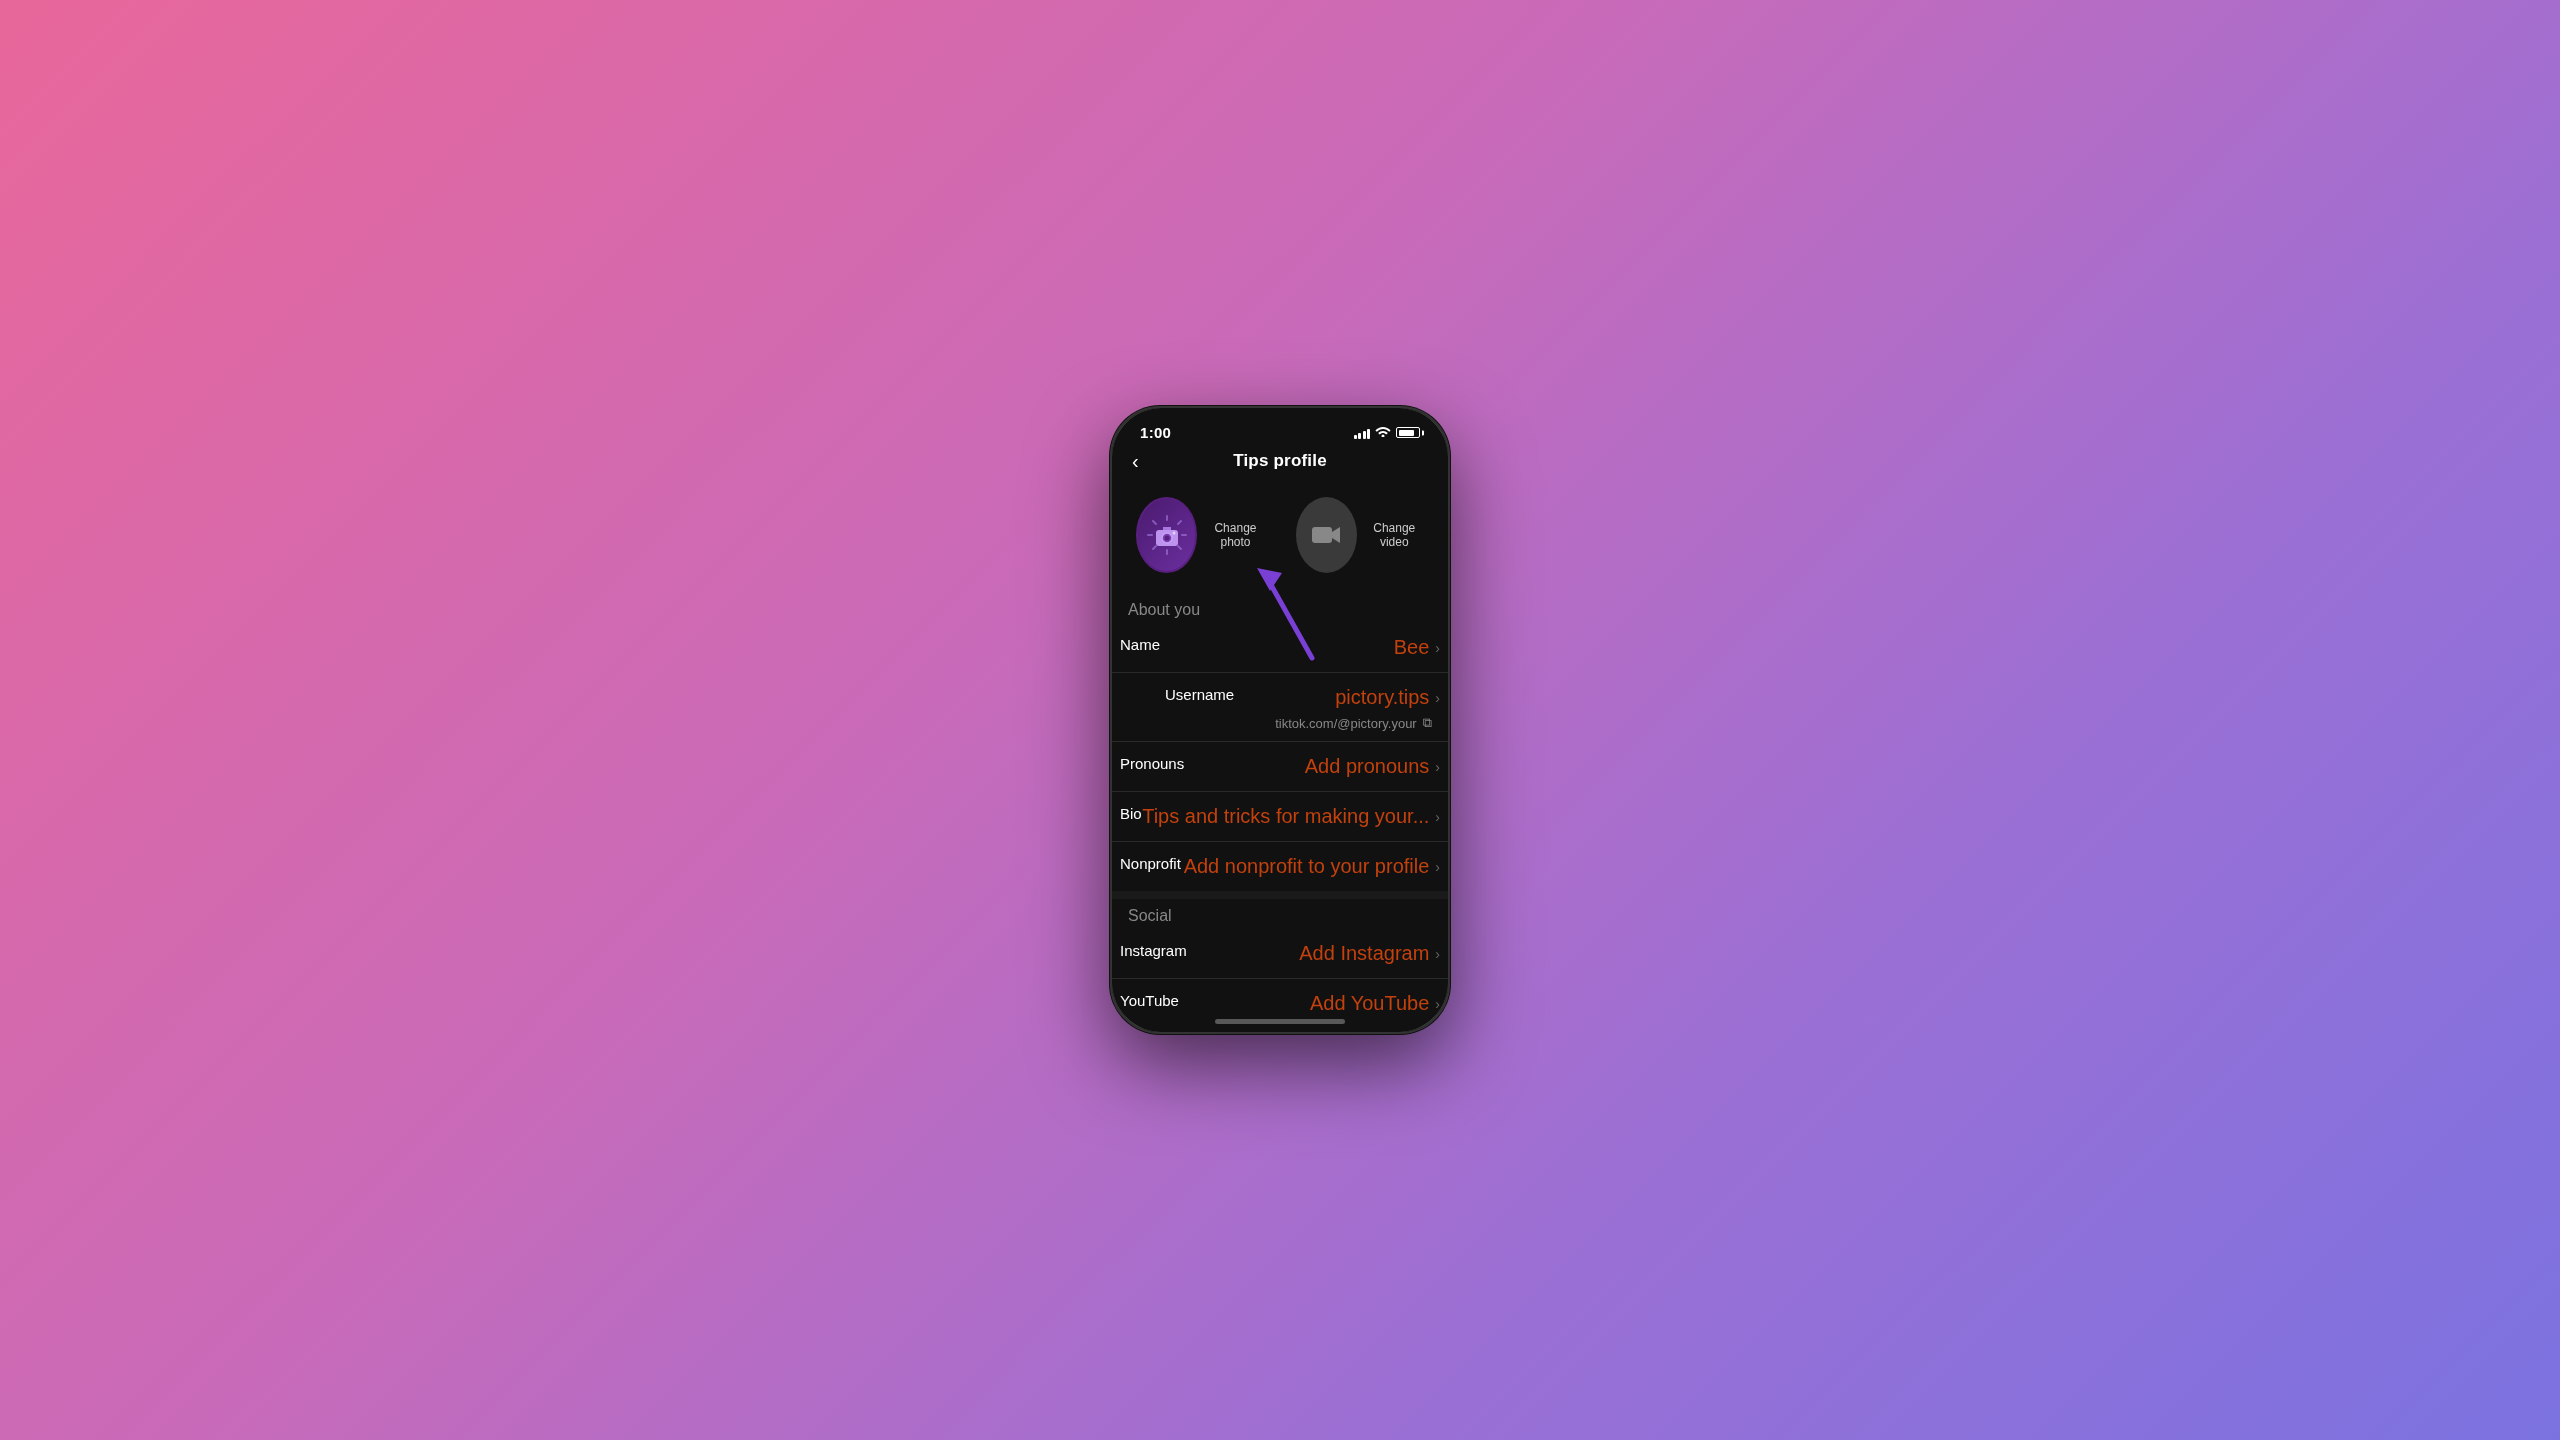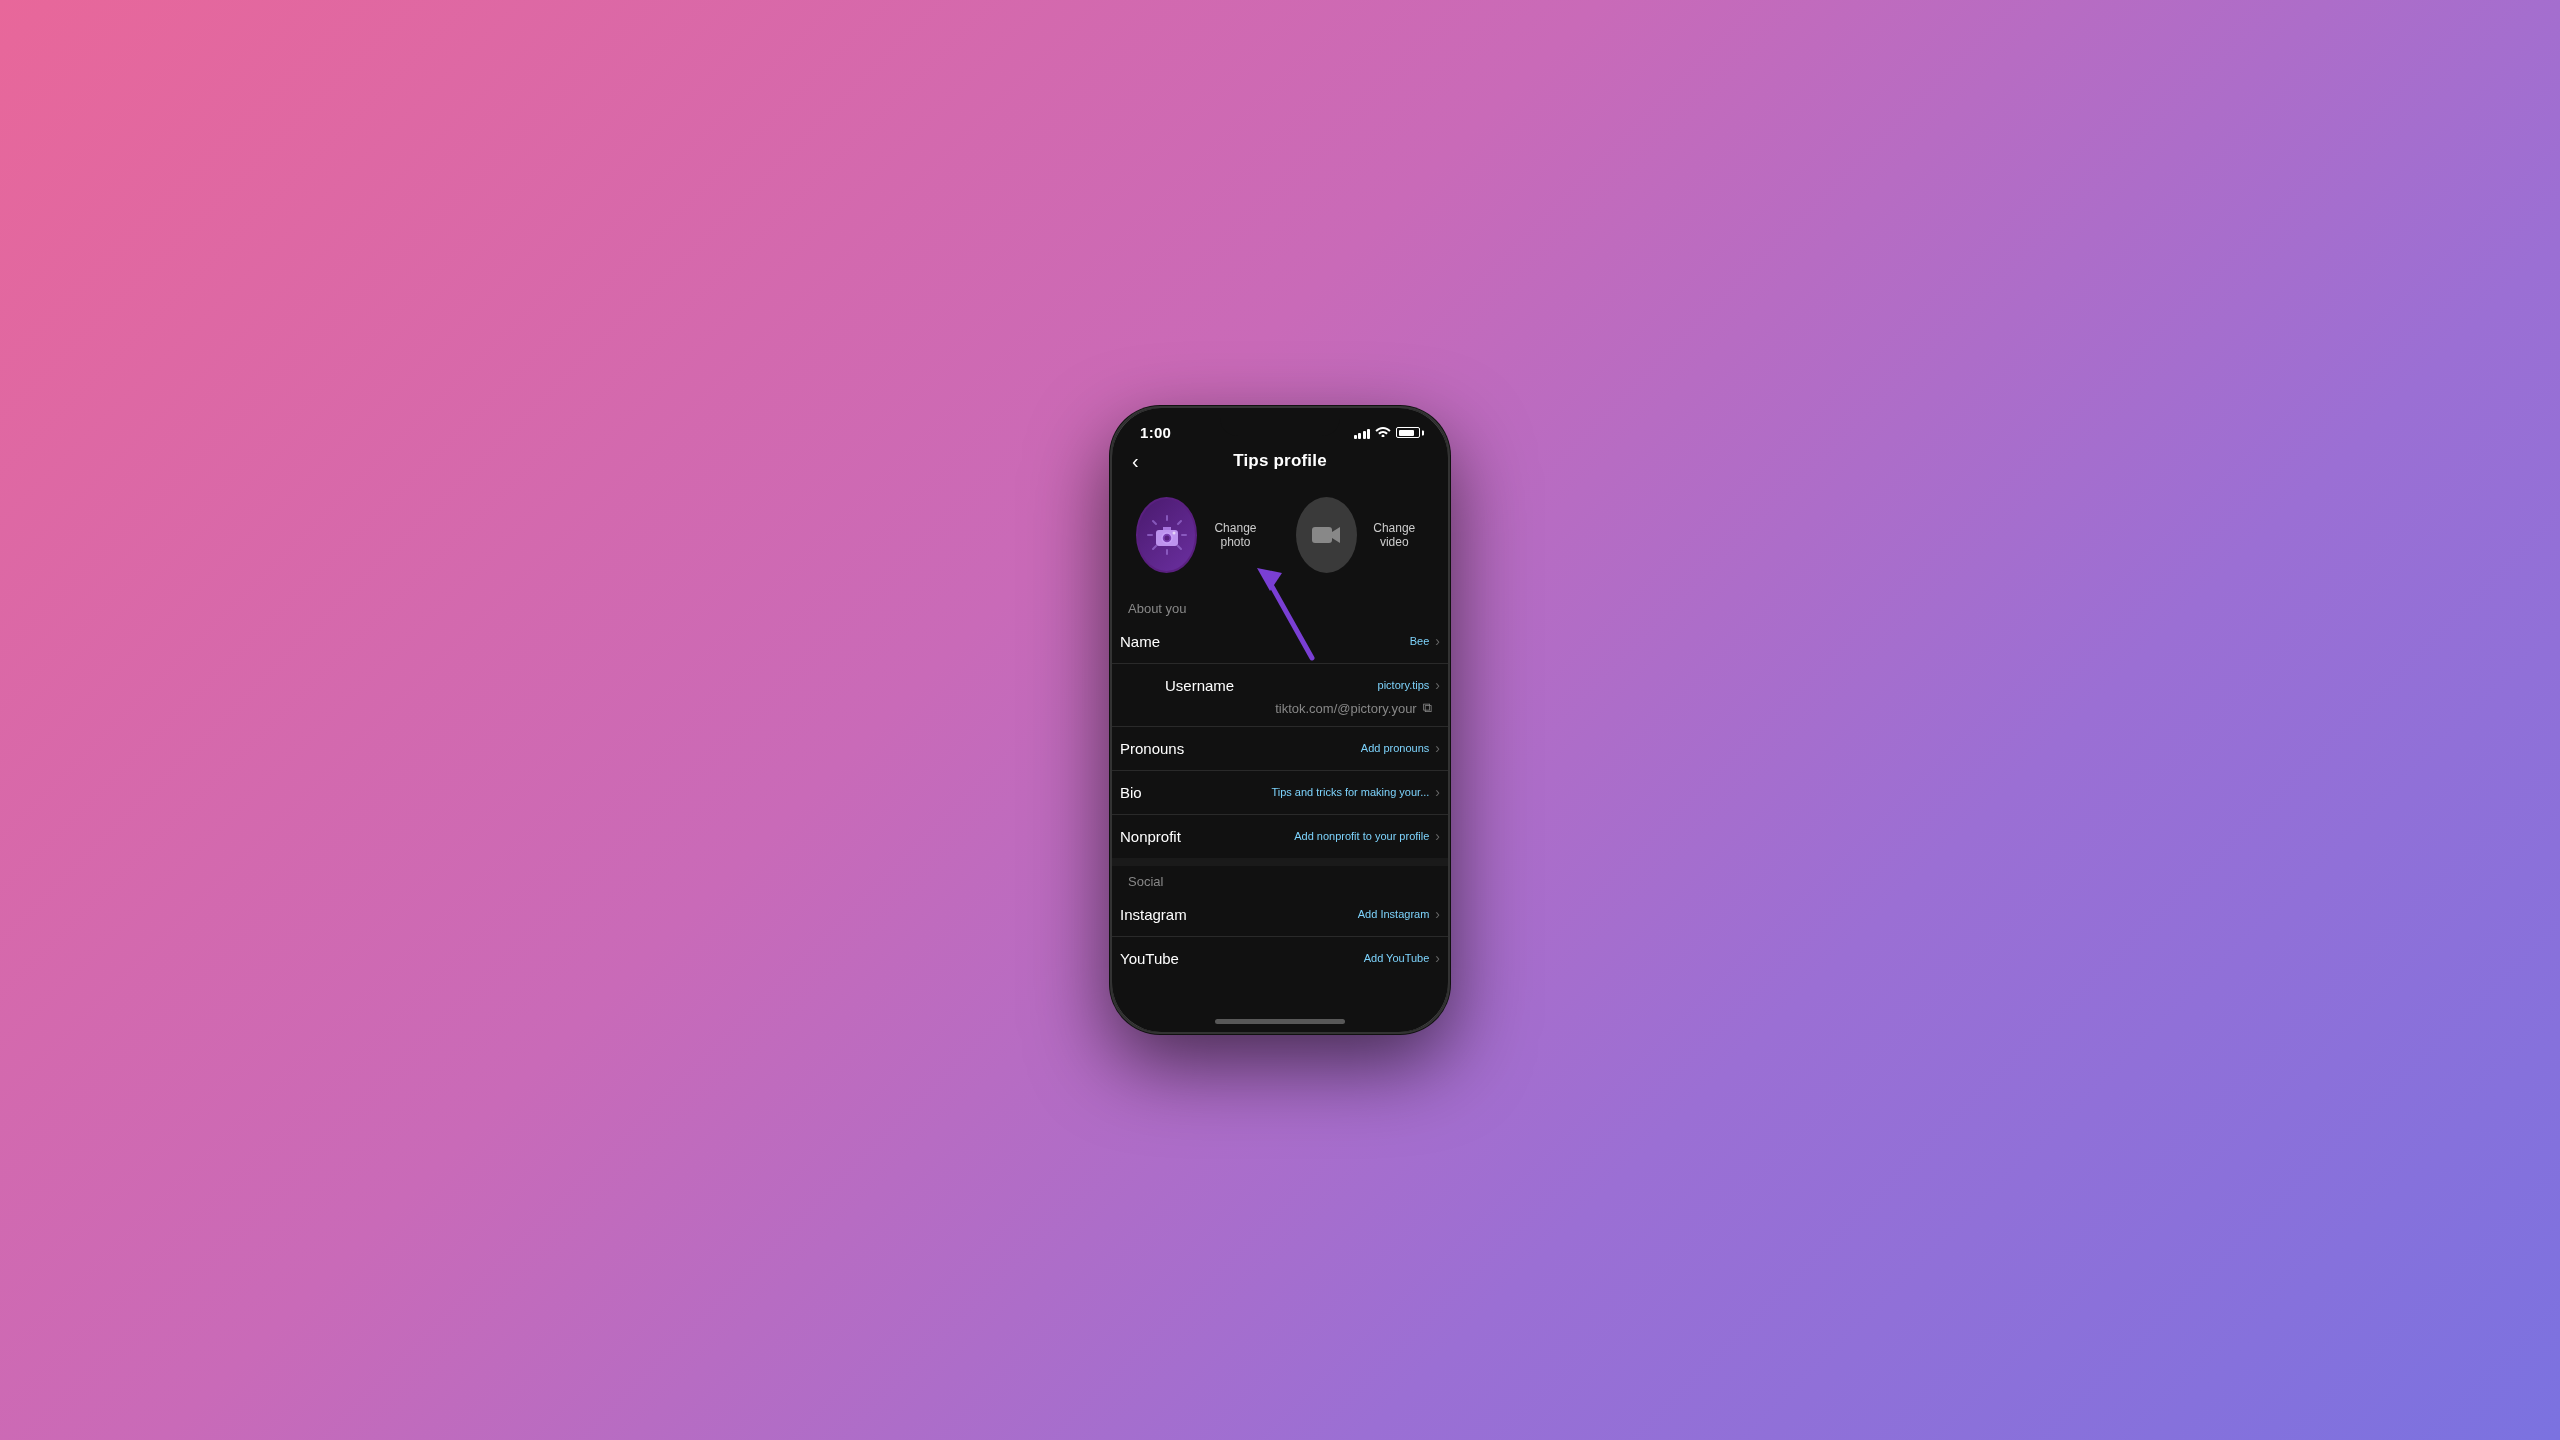--- a/index.html
+++ b/index.html
@@ -224,21 +224,21 @@
 
     .photo-label {
       font-size: 12px;
       color: #cccccc;
       text-align: center;
     }
 
     
     .section-header {
       padding: 8px 16px 4px;
-      font-size: 13px;
+      font-size: 16px;
       color: #888888;
       font-weight: 400;
     }
 
     
     .profile-row {
       display: flex;
       align-items: flex-start;
       justify-content: space-between;
       padding: 13px 8px;
@@ -256,22 +256,22 @@
       font-weight: 400;
     }
 
     .row-right {
       display: flex;
       align-items: center;
       gap: 4px;
     }
 
     .row-value {
-      font-size: 11px;
-      color: #7dd3fc;
+      font-size: 20px;
+      color: #c2410c;
     }
 
     .row-chevron {
       color: #666666;
       font-size: 14px;
       margin-left: 2px;
     }
 
     .username-link-row {
       display: flex;

